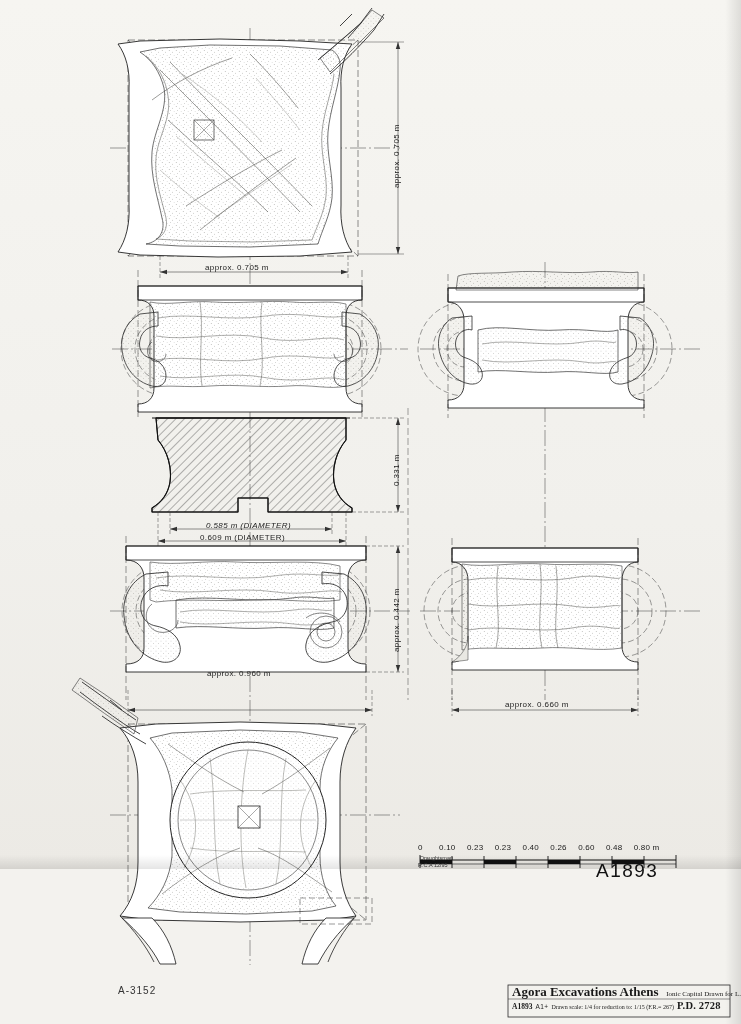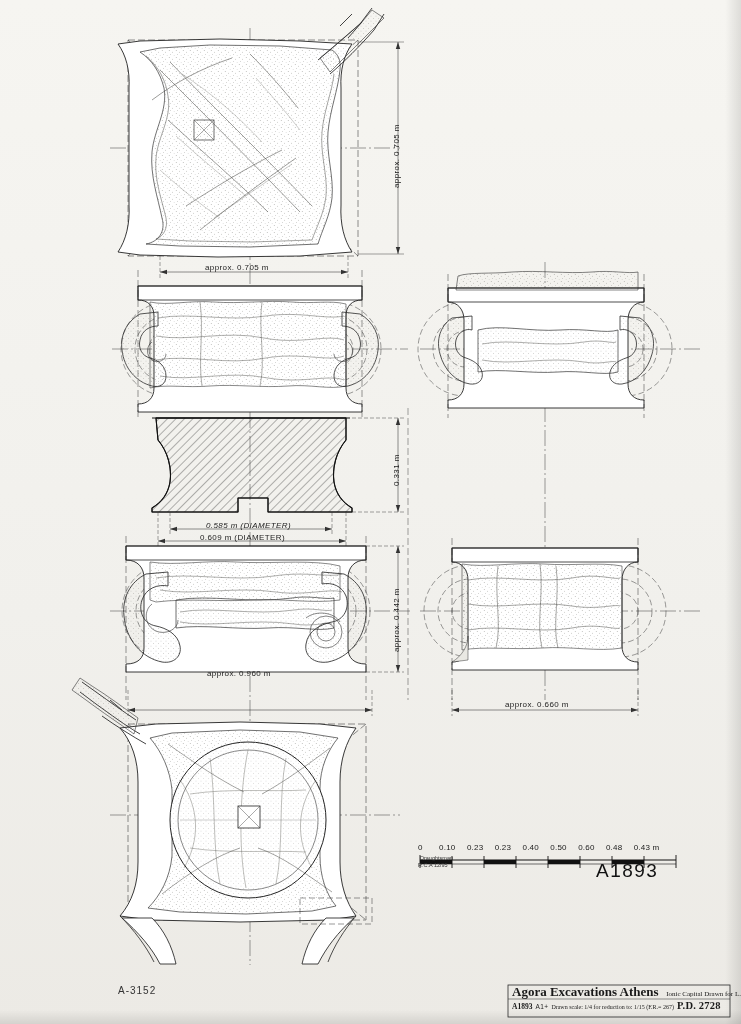--- a/index.html
+++ b/index.html
@@ -5,21 +5,21 @@
   html,body{margin:0;padding:0;}
   body{
     width:741px;height:1024px;
     background:#f3f2ee;
     font-family:"Liberation Serif", serif;
     color:#1a1a1a;
     overflow:hidden;
     position:relative;
   }
   .sheet{
-    position:absolute;left:0;top:0;width:741px;height:1024px;
+    position:absolute;left:0;top:0;width:741px;height:869px;
     background:linear-gradient(180deg,#f6f5f1 0%,#f1f0ec 60%,#eceae5 100%);
   }
   .edge-shadow{
     position:absolute;right:0;top:0;width:16px;height:1024px;
     background:linear-gradient(90deg,rgba(0,0,0,0) 0%,rgba(0,0,0,0.10) 100%);
     pointer-events:none;
   }
   .edge-shadow-b{
     position:absolute;left:0;bottom:0;width:741px;height:14px;
     background:linear-gradient(180deg,rgba(0,0,0,0) 0%,rgba(0,0,0,0.10) 100%);
@@ -524,24 +524,24 @@
   <div class="lbl" style="left:207px;top:669px;">approx.   0.960 m</div>
 
   <div class="lbl" style="left:505px;top:700px;">approx.   0.660 m</div>
 
   <div class="scalebar-nums" style="left:418px;top:843px;">
     <span>0</span>
     <span style="display:inline-block;width:14px;"></span><span>0.10</span>
     <span style="display:inline-block;width:9px;"></span><span>0.23</span>
     <span style="display:inline-block;width:9px;"></span><span>0.23</span>
     <span style="display:inline-block;width:9px;"></span><span>0.40</span>
-    <span style="display:inline-block;width:9px;"></span><span>0.50</span>
+    <span style="display:inline-block;width:9px;"></span><span>0.26</span>
     <span style="display:inline-block;width:9px;"></span><span>0.60</span>
     <span style="display:inline-block;width:9px;"></span><span>0.48</span>
-    <span style="display:inline-block;width:9px;"></span><span>0.43 m</span>
+    <span style="display:inline-block;width:9px;"></span><span>0.80 m</span>
   </div>
 
   <div class="credit" style="left:420px;top:855px;">Draughtsman</div>
   <div class="credit" style="left:418px;top:862px;">R.C.A  12/95</div>
 
   <div class="id-big" style="left:596px;top:860px;">A1893</div>
 
   <div class="corner-id" style="left:118px;top:985px;">A-3152</div>
 
   <div style="position:absolute;left:512px;top:987px;width:216px;">

